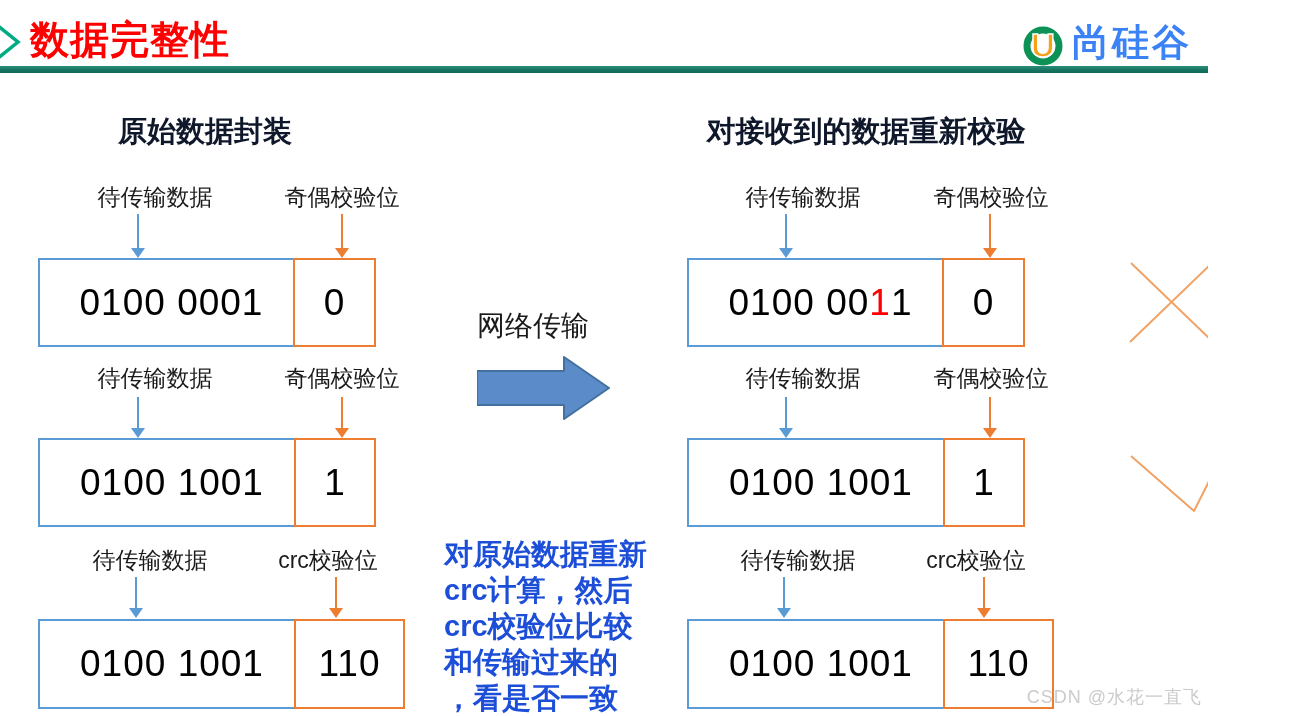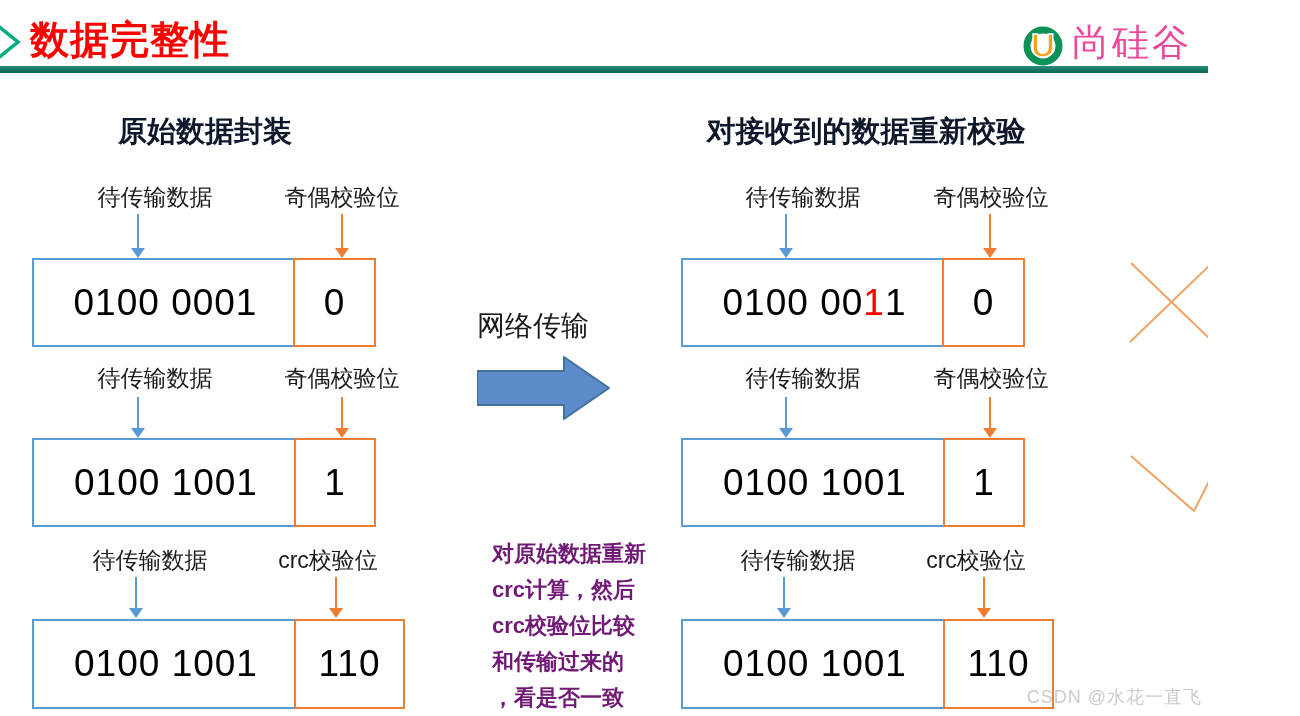--- a/index.html
+++ b/index.html
@@ -4,42 +4,42 @@
 <style>
   html,body{margin:0;padding:0;background:#fff;}
   .canvas{position:relative;width:1208px;height:716px;background:#ffffff;overflow:hidden;
           font-family:"Liberation Sans","DejaVu Sans",sans-serif;color:#111;}
   .abs{position:absolute;}
   
   .page-title{left:30px;top:13px;font-size:39px;font-weight:700;color:#fe0000;letter-spacing:1px;}
   .header-rule{left:0;top:66px;width:1300px;height:7px;
                background:linear-gradient(180deg,#2c8f7b 0%,#14735f 60%,#0f6a58 100%);}
   .logo{top:18px;right:16px;display:flex;align-items:center;gap:5px;}
-  .logo-text{color:#ec4899;font-size:37px;font-weight:400;letter-spacing:3px;}
+  .logo-text{color:#3b82f6;font-size:37px;font-weight:700;letter-spacing:3px;}
   
   .sec-title{font-size:29px;font-weight:700;color:#0f172a;text-align:center;}
   
   .bit-label{font-size:23px;color:#1a1a1a;text-align:center;white-space:nowrap;}
   
   .arr{width:14px;}
   .arr .shaft{position:absolute;left:6px;top:0;width:2px;bottom:8px;background:currentColor;}
   .arr .head{position:absolute;left:0;bottom:0;width:0;height:0;
              border-left:7px solid transparent;border-right:7px solid transparent;
              border-top:10px solid currentColor;}
   .arr.blue{color:#5b9bd5;}
   .arr.orange{color:#ed7d31;}
   
   .dbox{display:flex;align-items:center;justify-content:center;background:#fff;
         font-size:37px;color:#000;letter-spacing:1px;white-space:pre;}
-  .dbox.blue{border:2px solid #5b9bd5;}
+  .dbox.blue{border:2px solid #5b9bd5;margin-left:6px;}
   .dbox.orange{border:2px solid #ed7d31;}
   .err{color:#fe0000;}
   
   .transfer-label{font-size:28px;color:#1a1a1a;}
-  .note{color:#701a75;font-size:22px;font-weight:700;line-height:36px;white-space:nowrap;margin-left:48px;}
+  .note{color:#1d4ed8;font-size:29px;font-weight:700;line-height:36px;white-space:nowrap;}
   
   .watermark{right:6px;top:685px;font-size:18px;color:#cbcbcb;letter-spacing:1px;}
 </style>
 </head>
 <body>
 
 <div class="canvas">
 
   <svg class="abs" style="left:-4px;top:24px" width="26" height="36" viewBox="0 0 26 36">
     <polyline points="2,2 22,18 2,34" fill="none" stroke="#00ab82" stroke-width="3.5"></polyline>

